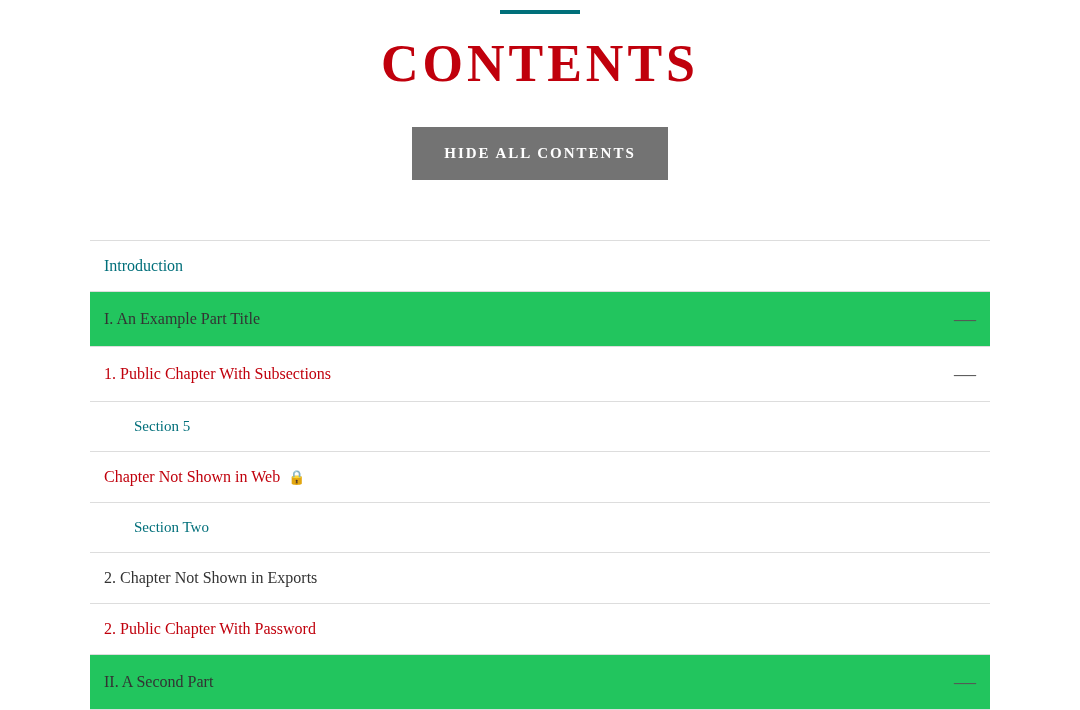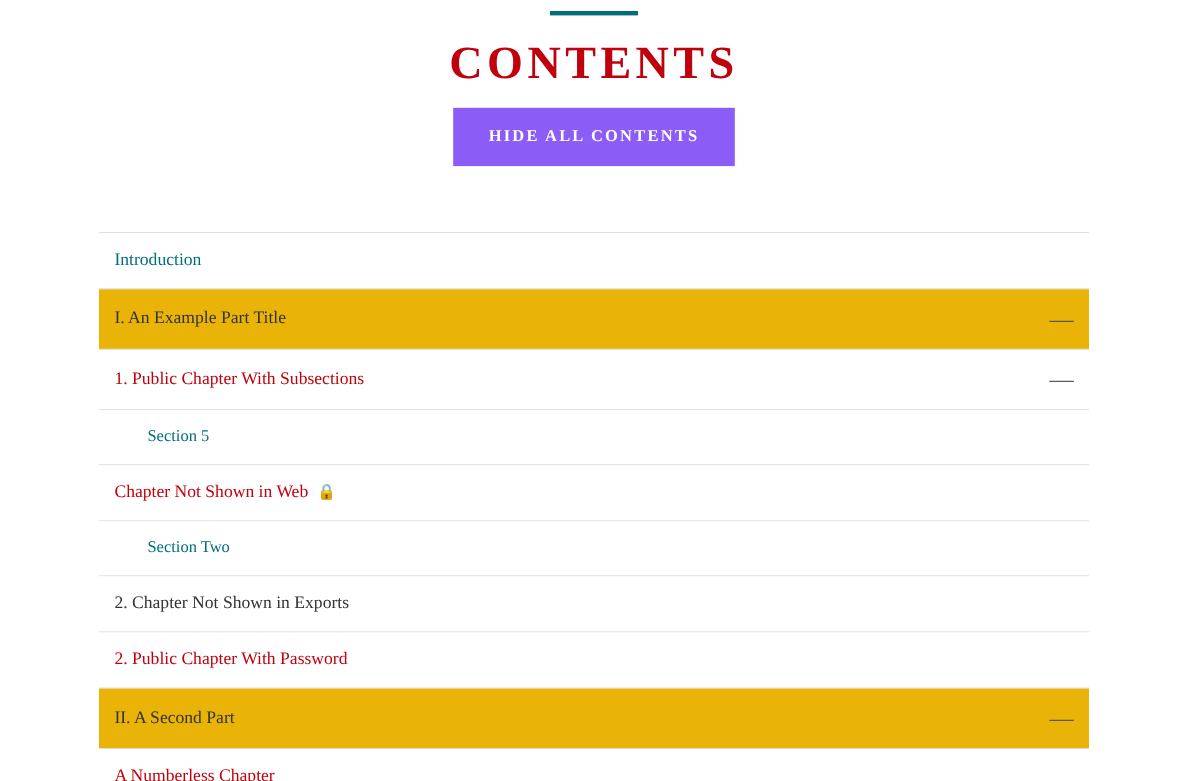--- a/index.html
+++ b/index.html
@@ -33,60 +33,60 @@
       height: 4px;
       background-color: #006f7a;
     }
 
     .header-section {
       text-align: center;
       padding: 20px 0 30px 0;
     }
 
     .page-title {
-      font-size: 42px;
+      font-size: 52px;
       font-weight: bold;
       color: #c0000c;
       letter-spacing: 4px;
       font-family: Georgia, serif;
       text-transform: uppercase;
     }
 
     .hide-btn {
       display: inline-block;
-      background-color: #8b5cf6;
+      background-color: #737373;
       color: #ffffff;
       border: none;
       padding: 18px 32px;
       font-size: 15px;
       font-weight: bold;
       letter-spacing: 2px;
       text-transform: uppercase;
       cursor: pointer;
-      margin-top: 16px;
+      margin-top: 34px;
       font-family: Georgia, serif;
     }
 
     .contents-list {
       margin: 30px 90px 0 90px;
       border-top: 1px solid #ddd;
     }
 
     .contents-row {
       display: flex;
       align-items: center;
       justify-content: space-between;
       padding: 16px 14px;
       border-bottom: 1px solid #ddd;
       background: #ffffff;
       cursor: pointer;
     }
 
     .contents-row.part-row {
-      background: #eab308;
+      background: #22c55e;
     }
 
     .contents-row-text {
       font-size: 16px;
       color: #333;
       font-family: Liberation Serif, serif;
     }
 
     .contents-row-text.link-blue {
       color: #006f7a;

